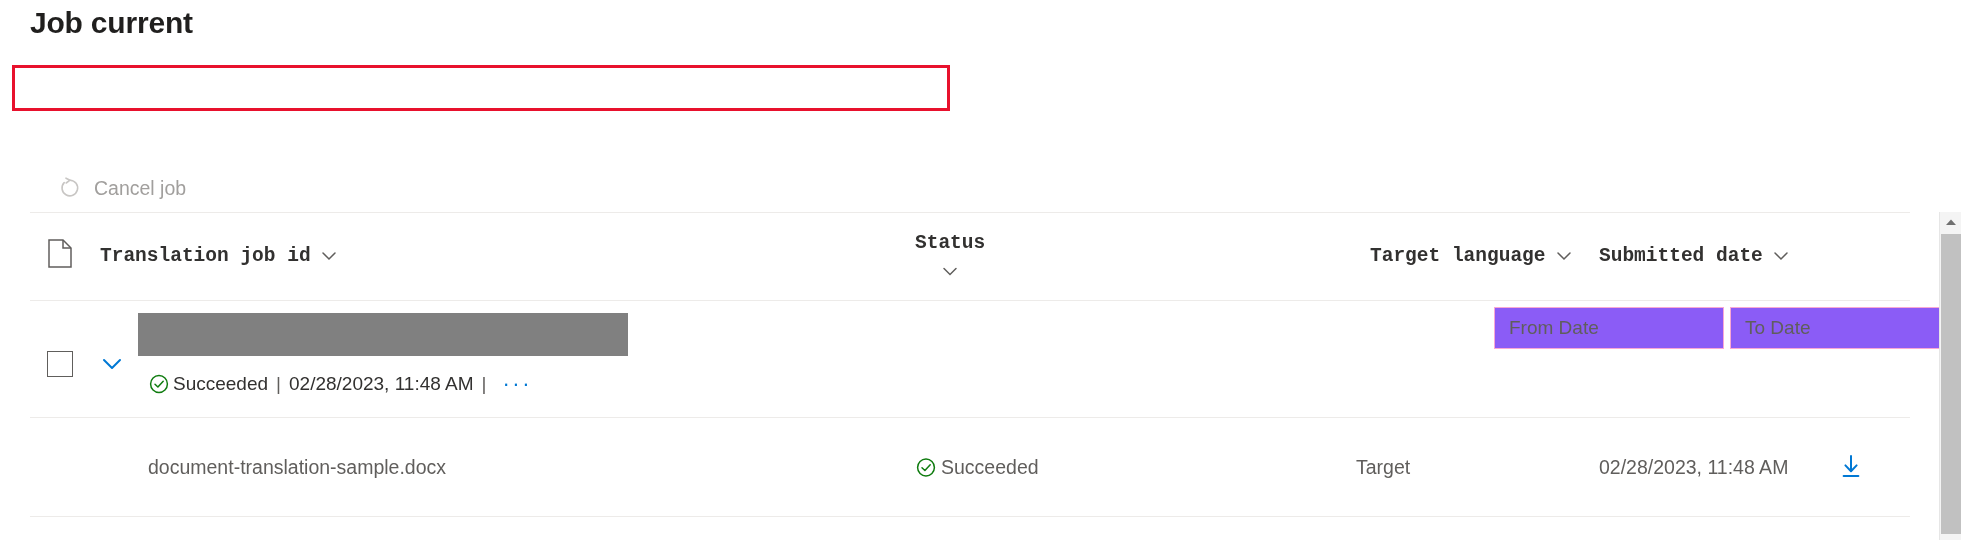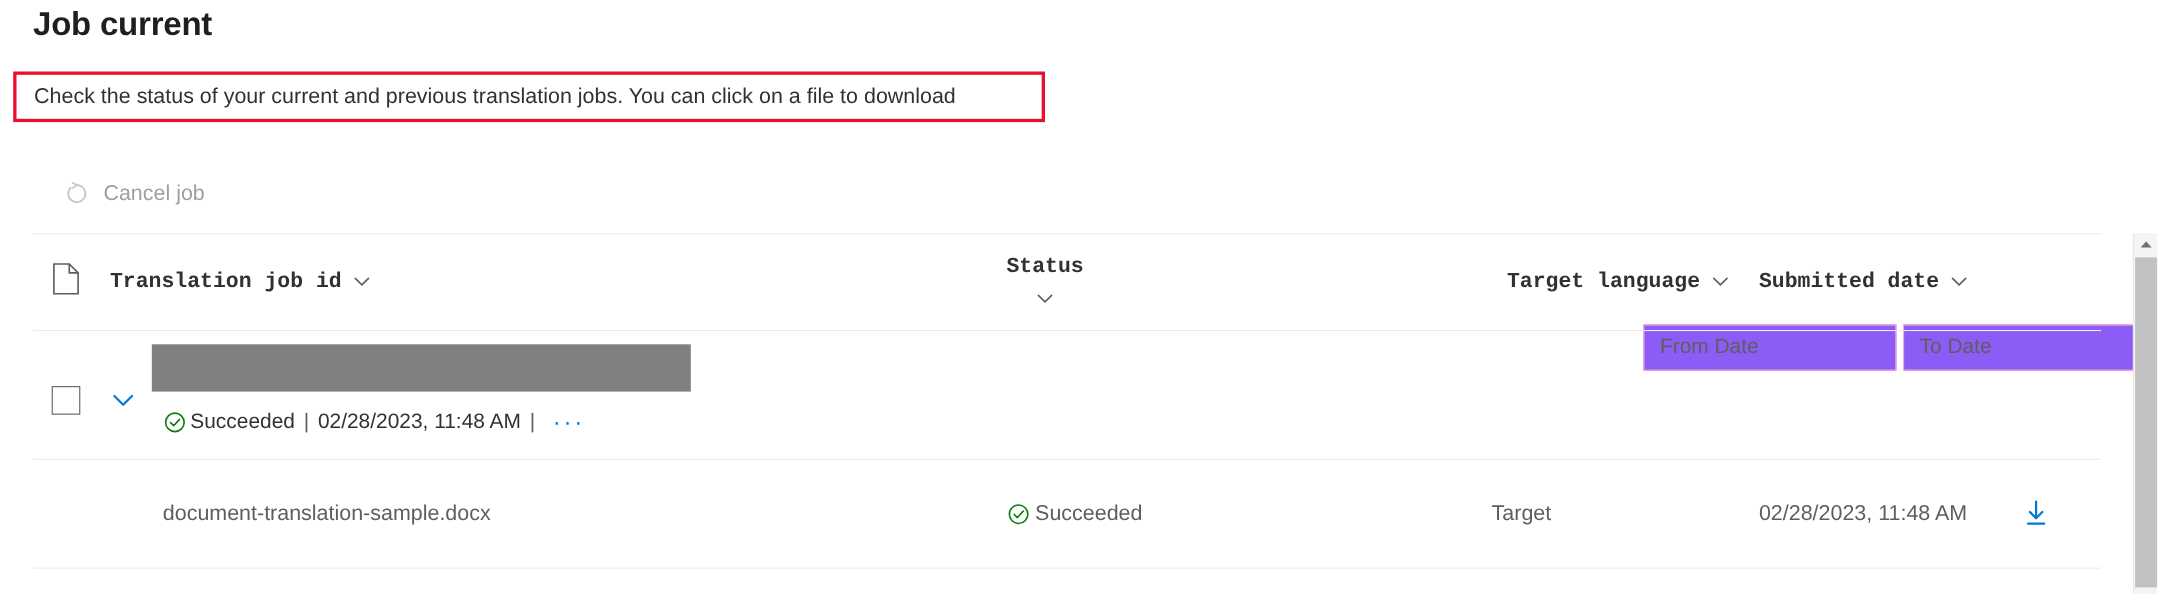--- a/index.html
+++ b/index.html
@@ -47,21 +47,21 @@
     top: 77px;
     font-size: 19.5px;
     color: #323130;
     white-space: nowrap;
   }
 
   
   #command-bar {
     position: absolute;
     left: 0;
-    top: 140px;
+    top: 152px;
     width: 1657px;
     height: 72px;
   }
 
   #cancel-job-button {
     position: absolute;
     left: 52px;
     top: 14px;
     display: flex;
     align-items: center;
@@ -278,21 +278,20 @@
   }
 </style>
 </head>
 <body>
 
 <div id="page">
 
   <div id="page-title">Job current</div>
 
   <div id="subtitle-annotation" style="border-color: rgb(232, 17, 45);"></div>
-  <div id="subtitle-text">Check the status of your current and previous translation jobs. You can click on a file to download</div>
 
   <div id="command-bar">
 
     <div id="cancel-job-button">
       <span>
         <svg class="cancel-icon" viewBox="0 0 24 24" aria-hidden="true">
           <path d="M12 4.2 A7.8 7.8 0 1 1 6.2 6.6" fill="none" stroke="#c8c6c4" stroke-width="1.6" stroke-linecap="round"></path>
           <path d="M12 4.2 L8.0 2.2 M12 4.2 L8.2 7.0" fill="none" stroke="#c8c6c4" stroke-width="1.6" stroke-linecap="round"></path>
         </svg>
       </span>

